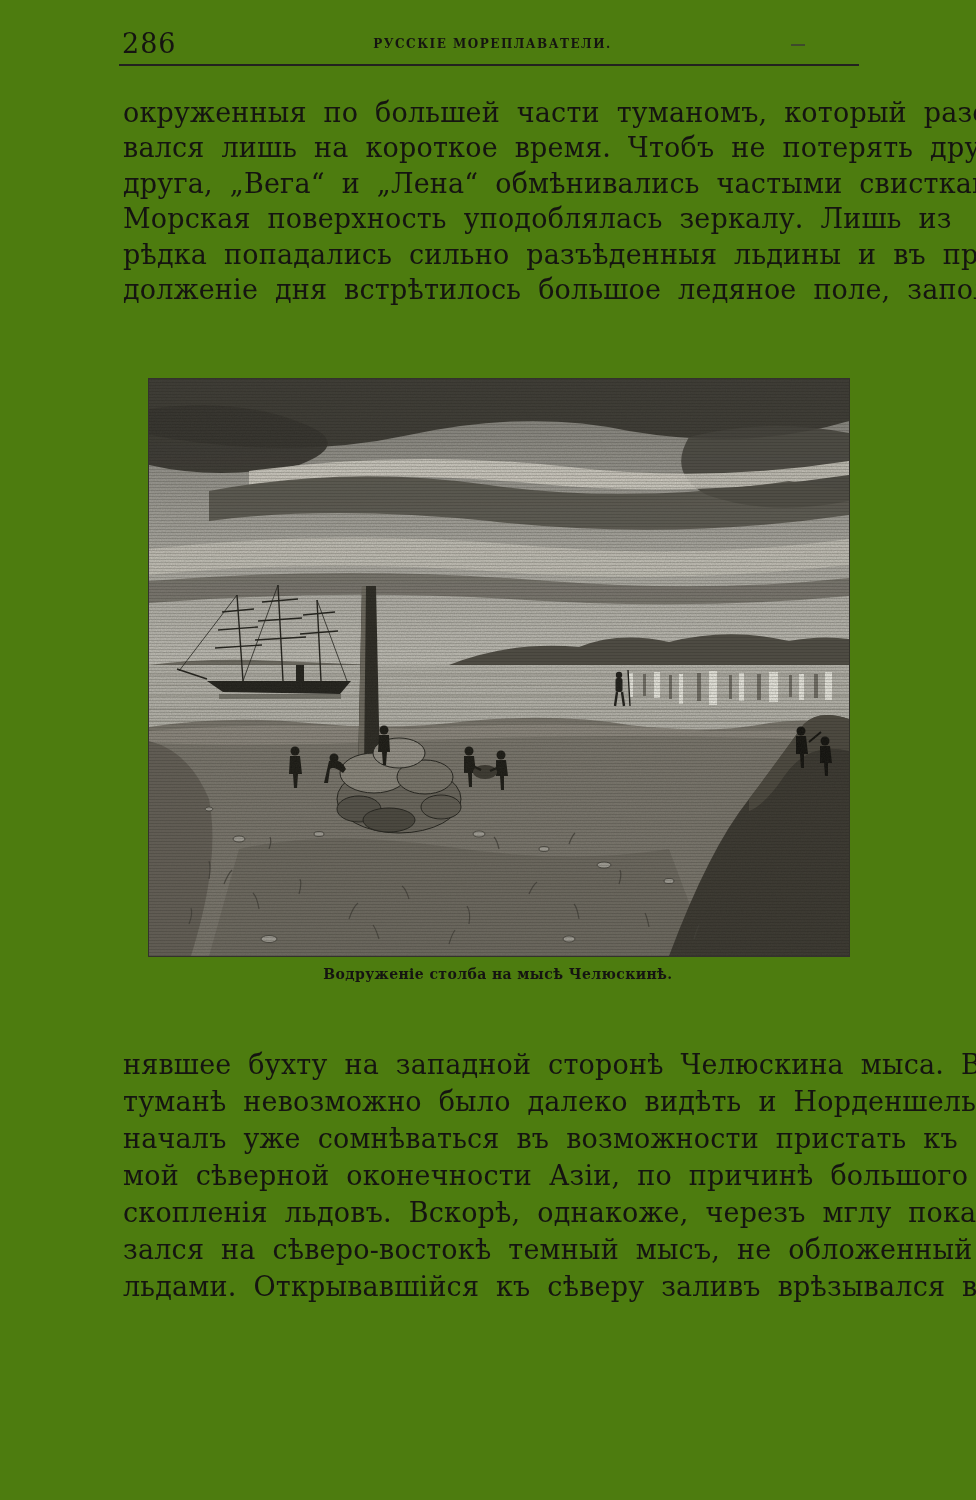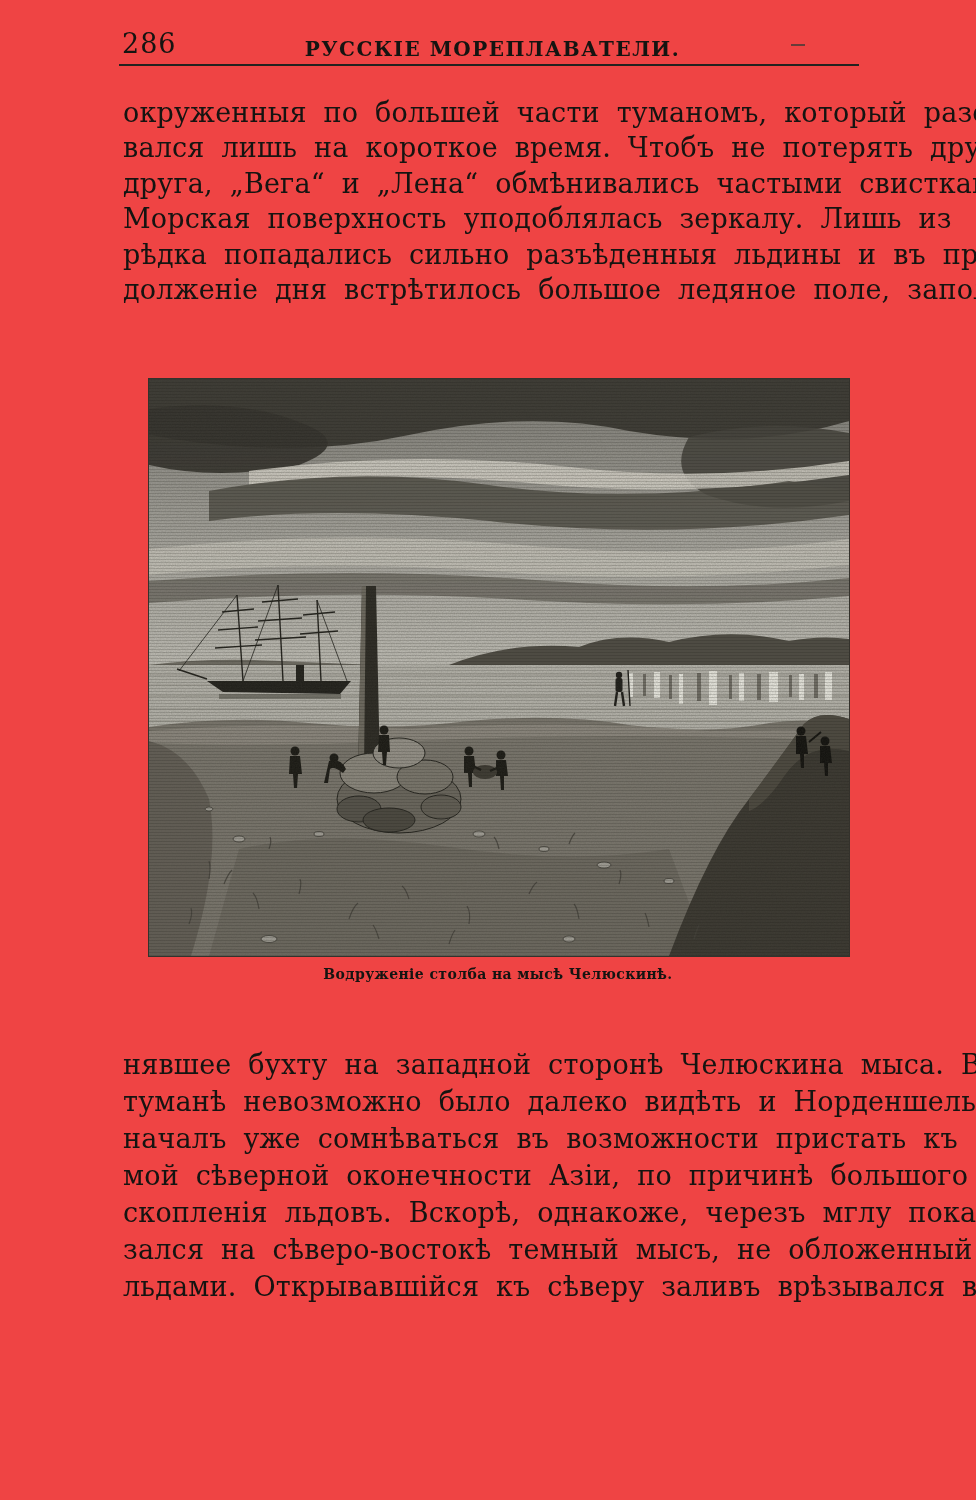--- a/index.html
+++ b/index.html
@@ -1,29 +1,29 @@
 <!DOCTYPE html>
 <html><head>
 <meta charset="utf-8">
 <style>
   html,body{margin:0;padding:0;background:#e8e8e4;}
   .page{
     position:relative;
     width:976px;height:1500px;
-    background:#ef4444;
+    background:#4d7c0f;
     overflow:hidden;
     font-family:"DejaVu Serif","Liberation Serif",serif;
     color:#151411;
   }
   
   .running-head{position:absolute;top:28px;left:120px;width:745px;height:34px;}
   .page-num{position:absolute;left:2px;top:0;font-size:27px;letter-spacing:1px;}
   .running-title{
     position:absolute;left:0;right:0;top:9px;text-align:center;
-    font-size:20px;font-weight:bold;letter-spacing:1.5px;
+    font-size:12px;font-weight:bold;letter-spacing:1.5px;
   }
   .head-rule{position:absolute;top:64px;left:119px;width:740px;border-top:2px solid #23221f;}
   .scan-mark{position:absolute;top:44px;left:791px;width:14px;height:2px;background:#3a3935;opacity:.75;}
   
   .para{position:absolute;left:123px;width:980px;font-size:27px;}
   .para1{top:95px;line-height:35.4px;}
   .para2{top:1046px;line-height:37px;}
   .tline{white-space:nowrap;word-spacing:0.30em;letter-spacing:0.2px;}
   
   .engraving{

